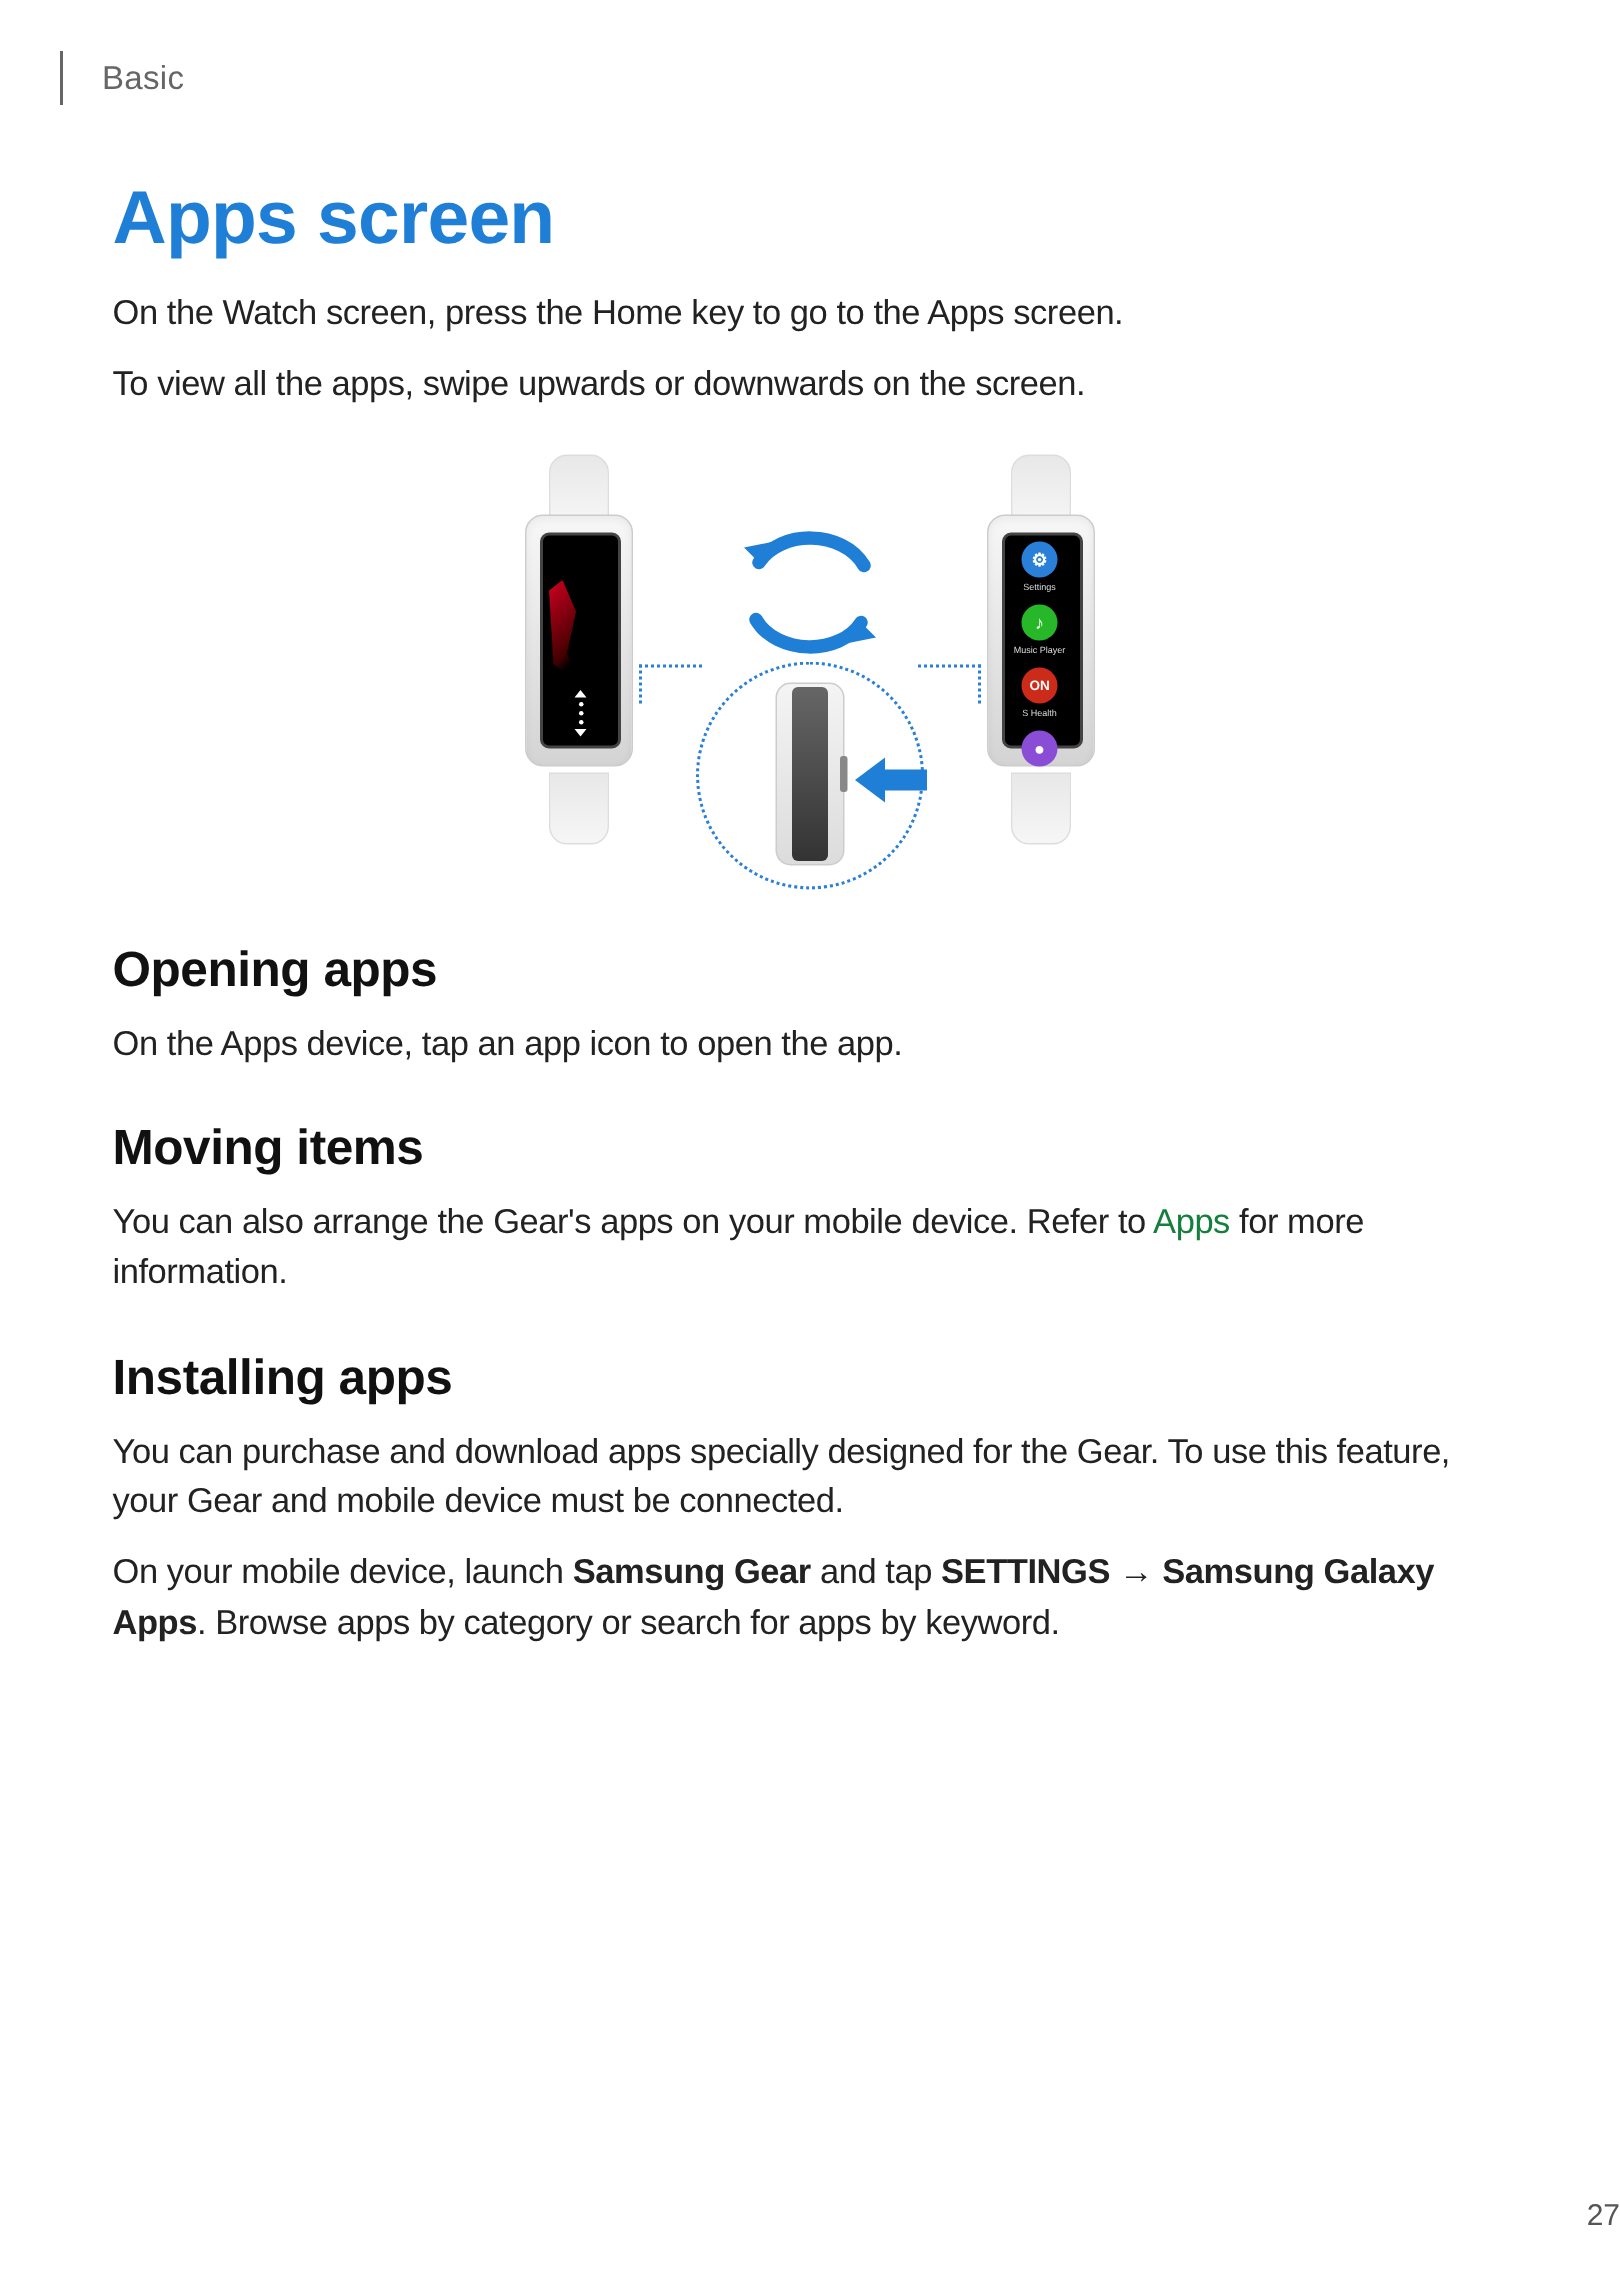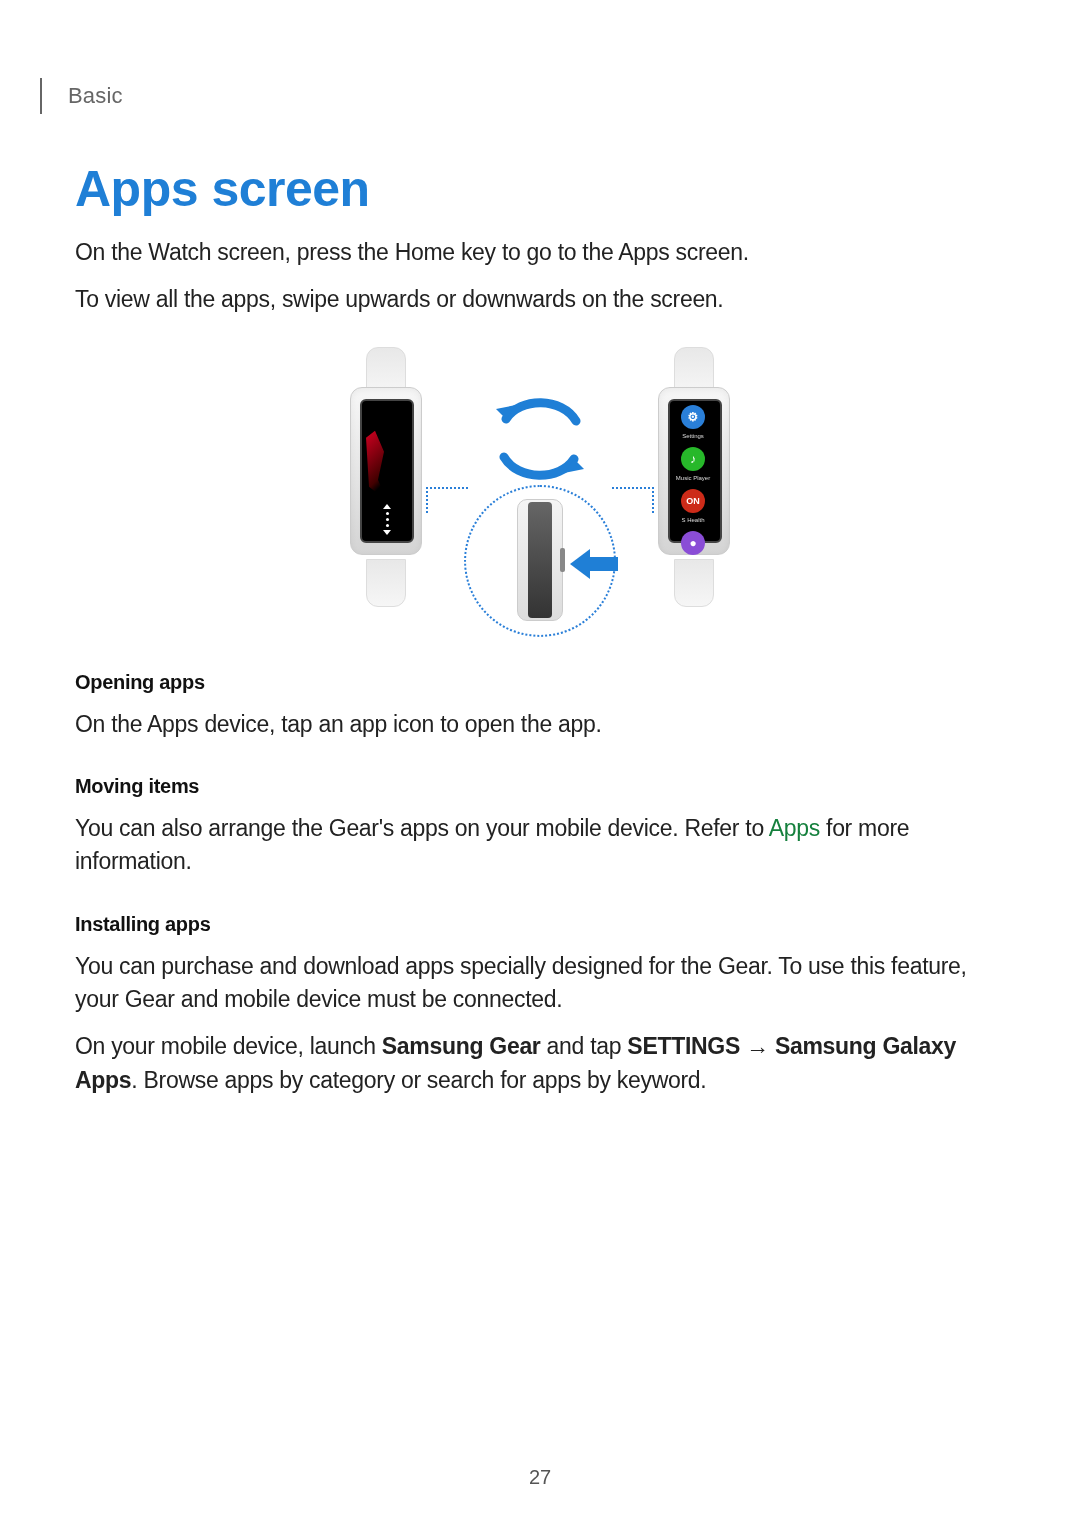--- a/index.html
+++ b/index.html
@@ -16,21 +16,20 @@
     min-height: 1527px;
     padding: 38px 75px 40px 75px;
     position: relative;
   }
   .breadcrumb-wrap {
     display: flex;
     align-items: center;
     height: 28px;
     margin-left: -35px;
     margin-bottom: 50px;
-    margin-top: 44px;
   }
   .breadcrumb-bar {
     width: 2px;
     height: 36px;
     background: #666;
     margin-right: 26px;
   }
   .breadcrumb-text {
     font-size: 22px;
     color: #666;
@@ -44,21 +43,21 @@
     letter-spacing: -0.5px;
   }
   p.body {
     font-size: 23px;
     line-height: 1.45;
     margin: 0 0 14px 0;
     color: #222;
     letter-spacing: -0.3px;
   }
   h2.section {
-    font-size: 20px;
+    font-size: 33px;
     font-weight: 700;
     margin: 34px 0 14px 0;
     color: #111;
     letter-spacing: -0.3px;
   }
   a.link {
     color: #15803d;
     text-decoration: none;
     cursor: pointer;
   }
@@ -216,21 +215,21 @@
   }
   .lead-right {
     top:140px; right:-14px;
     width:40px;height:24px;
   }
 
   .page-number {
     position: absolute;
     bottom: 38px;
     left: 0; right: 0;
-    text-align: center;
+    text-align: right;
     font-size: 20px;
     color: #555;
   }
 
   
   .mixed span { display: inline; }
 </style>
 </head>
 <body>
 

